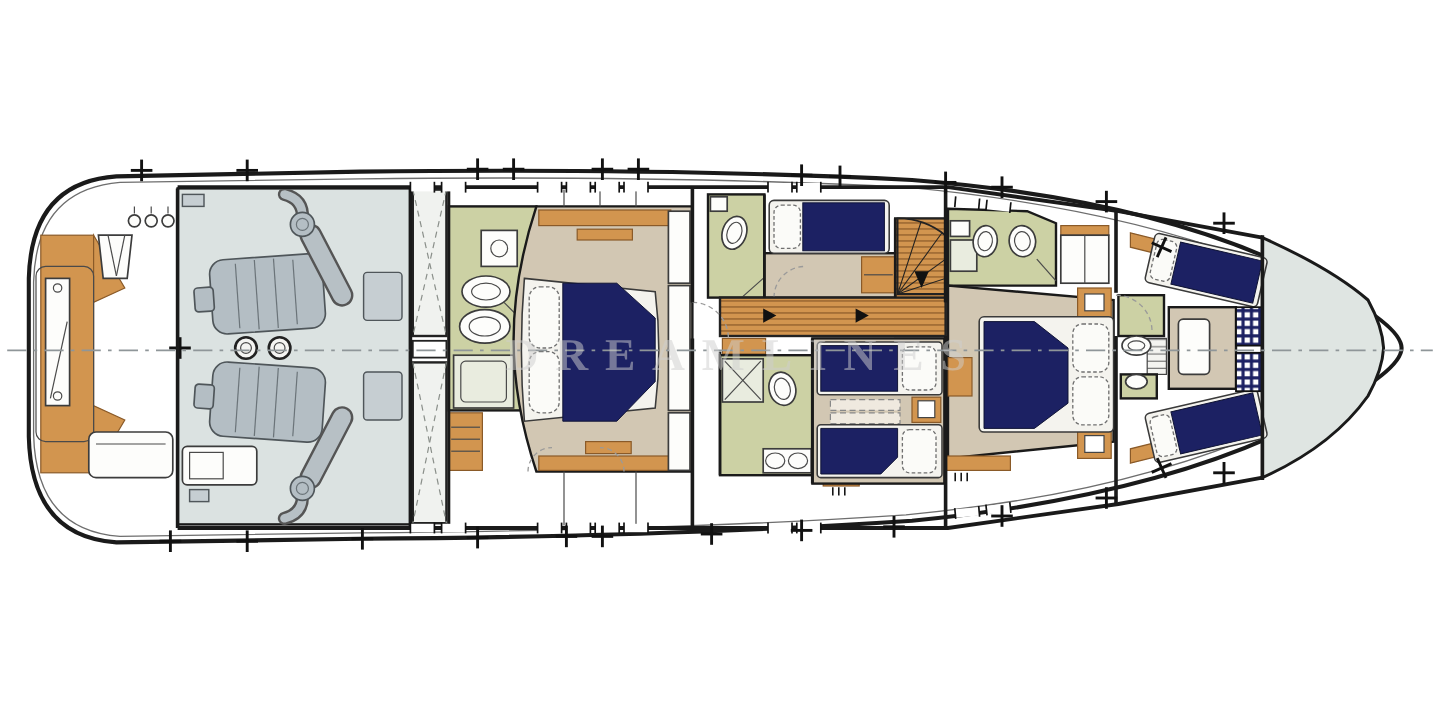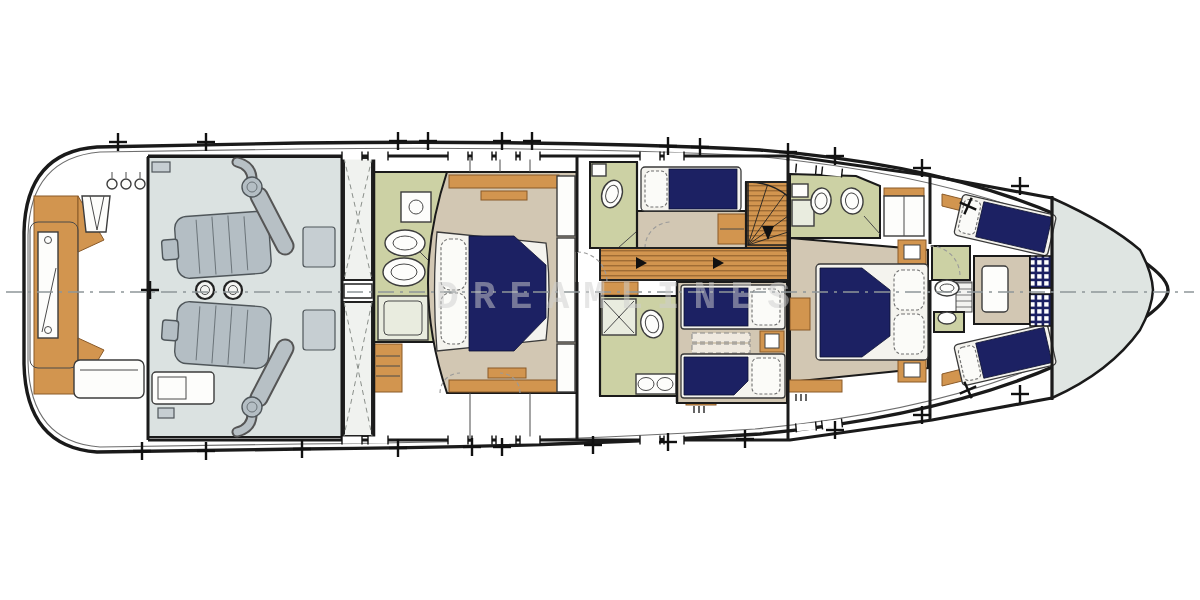--- a/index.html
+++ b/index.html
@@ -1,16 +1,16 @@
 <!DOCTYPE html>
 <html style="--hull-line: #1a1a1a; --engine-room-floor: #dbe2e1; --machinery-gray: #b4bec4; --machinery-dark: #4f565a; --bathroom-green: #ccd1a4; --cabin-beige: #d2c7b3; --bed-navy: #1c2163; --wood-orange: #d2954f; --wood-dark: #8a5a28; --mattress-white: #f4f3ee; --forepeak-gray: #dfe5e2; --centerline-gray: #8f9699; --watermark-gray: #cfcfcf;"><head>
 <meta charset="utf-8">
 <style>
   html,body{margin:0;padding:0;background:#ffffff;}
-  .stage{width:1200px;height:460px;position:relative;font-family:Liberation Mono, monospace;}
+  .stage{width:1200px;height:460px;position:relative;font-family:Liberation Serif, serif;}
   svg{display:block;}
   .wall{stroke:var(--hull-line);fill:none;}
   .hull-outer{fill:#ffffff;stroke:var(--hull-line);stroke-width:3.4;stroke-linejoin:round;}
   .hull-inner{fill:none;stroke:#6e6e6e;stroke-width:1.1;}
   .centerline{stroke:var(--centerline-gray);stroke-width:1.5;stroke-dasharray:16 6 3 6;fill:none;}
   .floor-engine{fill:var(--engine-room-floor);stroke:var(--hull-line);stroke-width:2;}
   .green{fill:var(--bathroom-green);stroke:var(--hull-line);stroke-width:2;}
   .beige{fill:var(--cabin-beige);stroke:var(--hull-line);stroke-width:2;}
   .navy{fill:var(--bed-navy);stroke:#0e1233;stroke-width:0.8;}
   .wood{fill:var(--wood-orange);stroke:var(--wood-dark);stroke-width:1;}

